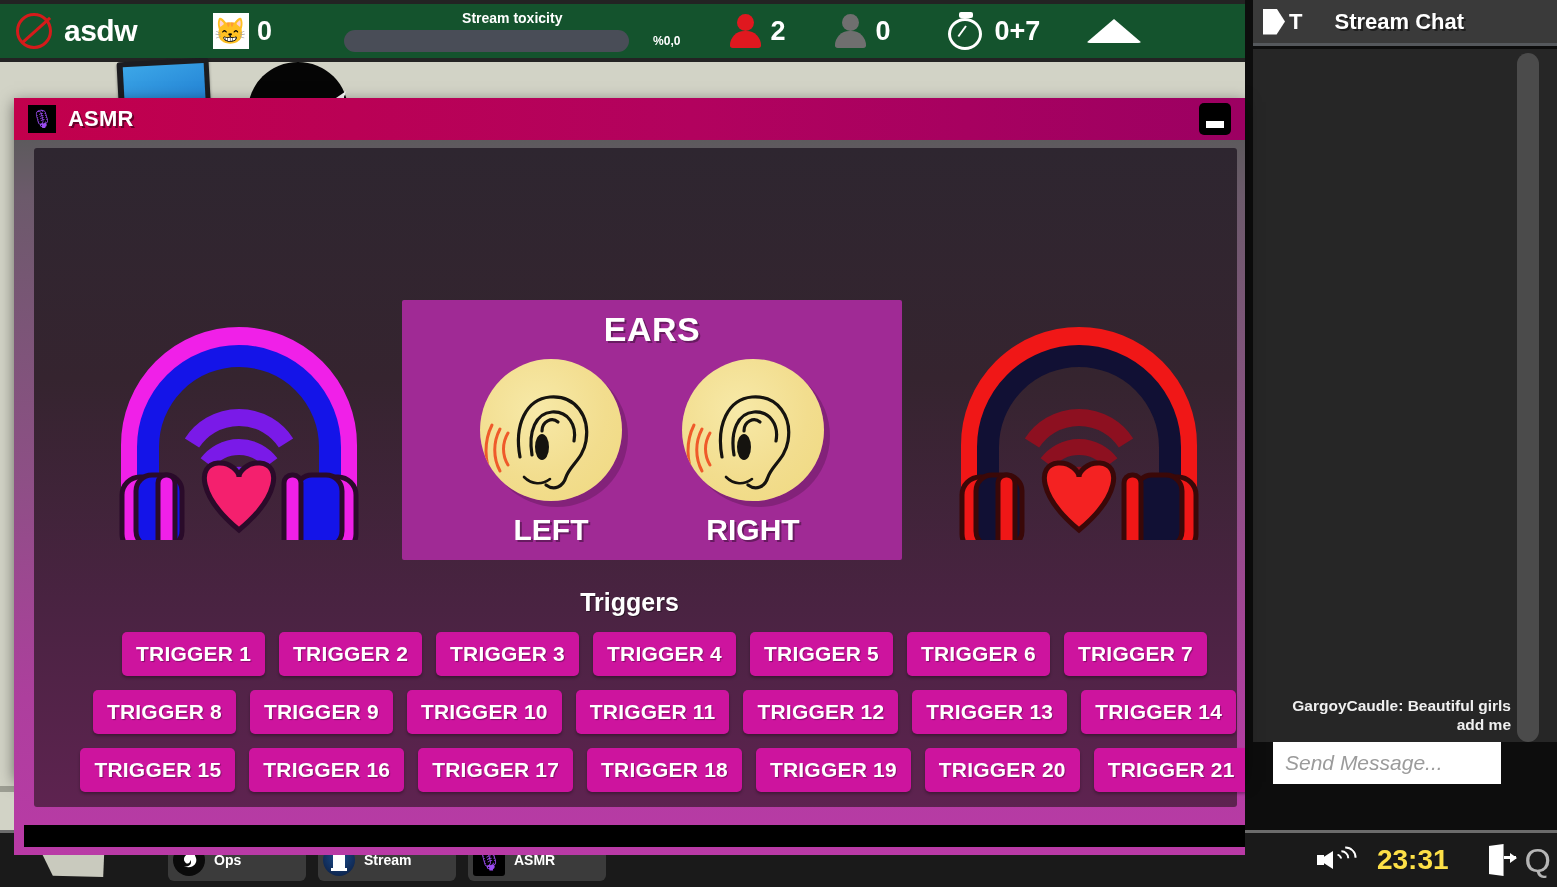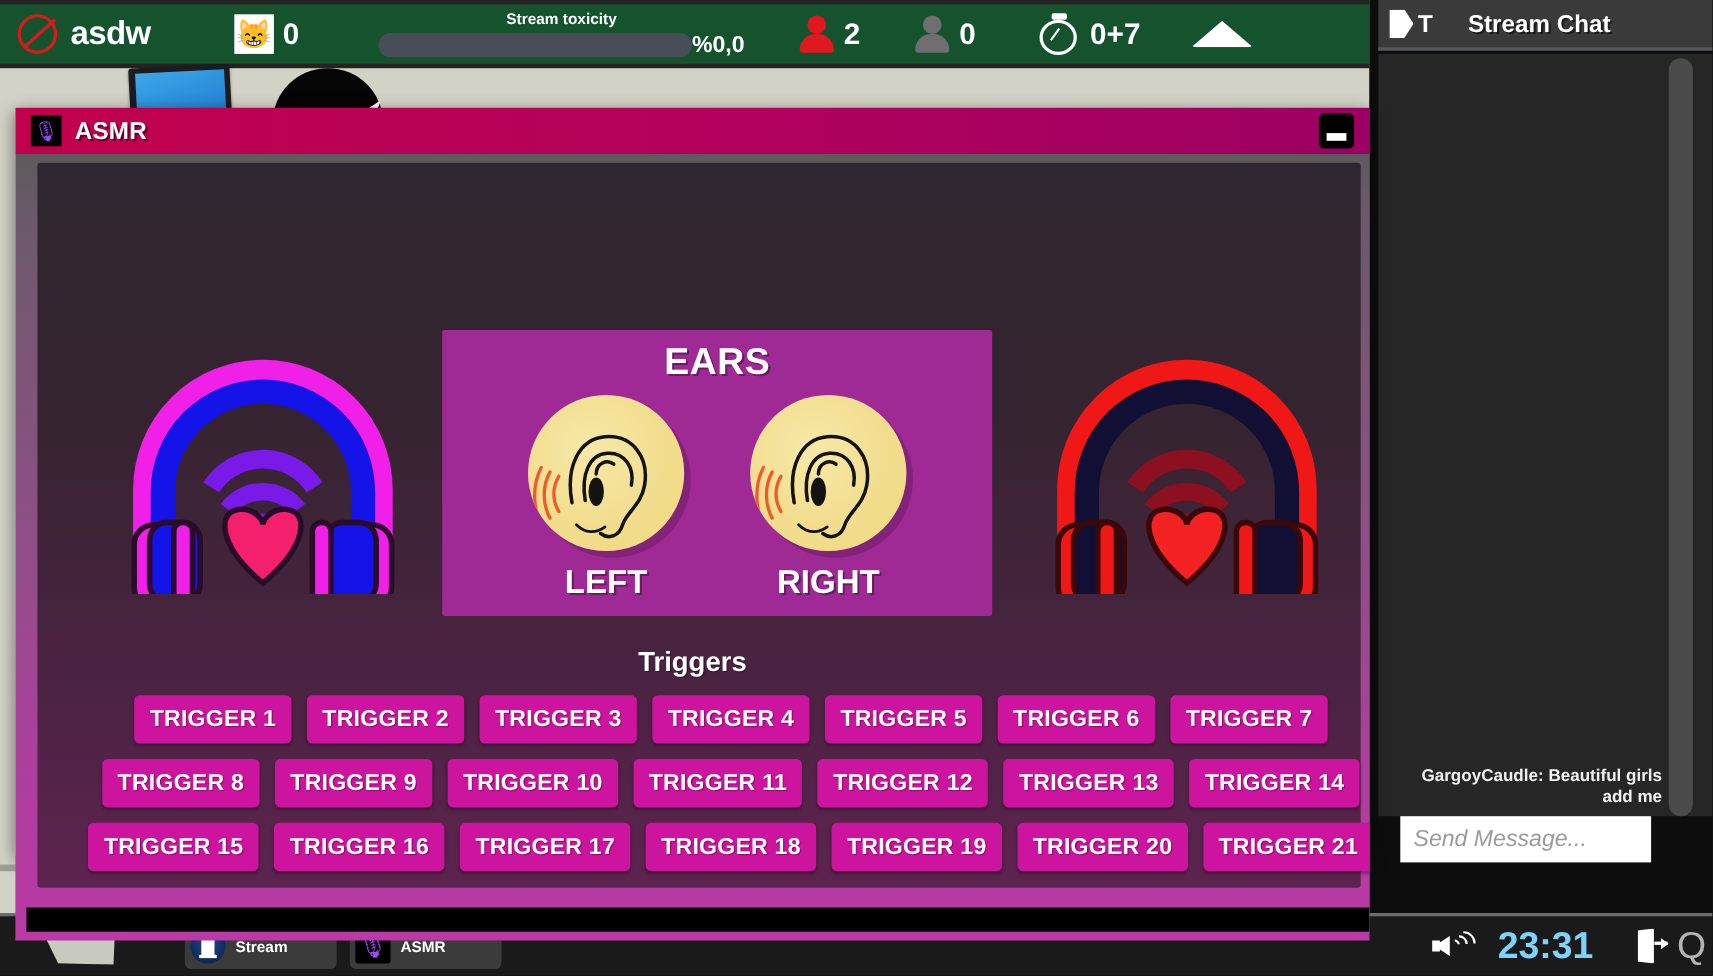--- a/index.html
+++ b/index.html
@@ -107,21 +107,21 @@
     display: flex; flex-direction: column; align-items: center;
   }
   .hud-tox-label {
     font-size: 14px; font-weight: bold; margin-bottom: 4px;
   }
   .hud-tox-row { display: flex; align-items: center; }
   .hud-tox-bar {
     width: 285px; height: 22px; border-radius: 11px;
     background: #494d57;
   }
-  .hud-tox-val { font-size: 21px; font-weight: bold; margin-left: 0; }
+  .hud-tox-val { font-size: 12px; font-weight: bold; margin-left: 24px; }
 
   .hud-person { margin-left: 48px; }
   .person-glyph {
     width: 34px; height: 34px; position: relative;
   }
   .person-glyph .head {
     position: absolute; left: 9px; top: 0;
     width: 17px; height: 17px; border-radius: 50%;
   }
   .person-glyph .body {
@@ -372,21 +372,21 @@
   .tb-vol .w1, .tb-vol .w2, .tb-vol .w3 {
     position: absolute; border: 2.5px solid #fff;
     border-radius: 50%;
     border-color: #fff transparent transparent transparent;
     transform: rotate(45deg);
   }
   .tb-vol .w1 { left: 16px; top: 10px; width: 9px; height: 9px; }
   .tb-vol .w2 { left: 16px; top: 6px; width: 16px; height: 17px; }
   .tb-vol .w3 { left: 16px; top: 2px; width: 23px; height: 25px; }
   .tb-clock {
-    color: #7dd3fc; font-size: 34px; font-weight: bold;
+    color: #fde047; font-size: 28px; font-weight: bold;
     margin-left: 18px; letter-spacing: 0px;
   }
   .tb-exit {
     margin-left: 40px; width: 30px; height: 32px; position: relative;
     cursor: pointer;
   }
   .tb-exit .door {
     position: absolute; left: 0; top: 0; width: 15px; height: 32px;
     background: #fff;
     clip-path: polygon(0 6%, 100% 0, 100% 100%, 0 94%);
@@ -617,20 +617,28 @@
       <div class="chat-scroll-track"></div>
       <div class="chat-msg">GargoyCaudle: Beautiful girls add me</div>
     </div>
     <input class="chat-input" value="" placeholder="Send Message..." style="">
   </div>
 
   <div class="taskbar">
     <div class="tb-start"></div>
 
     <div class="tb-apps">
+      <div class="tb-app">
+        <div class="tb-app-icon" style="background:#0a0a0a;border-radius:50%;">
+          <svg width="24" height="24" viewBox="0 0 24 24">
+              <path d="M17 5 C 9 4, 5 10, 8 14 C 10 17, 14 15, 13 12 C 16 15, 12 20, 7 18 C 14 22, 21 16, 19 10 Z" fill="#fff"></path>
+            </svg>
+        </div>
+        <div class="tb-app-label">Ops</div>
+      </div>
 
       <div class="tb-app">
         <div class="tb-app-icon" style="background:radial-gradient(circle at 50% 40%,#1b4d8f,#0b1a3a);border-radius:50%;">
           <svg width="18" height="26" viewBox="0 0 18 26">
               <rect x="3" y="3" width="12" height="20" fill="#fff"></rect>
               <rect x="1" y="21" width="16" height="3" fill="#fff"></rect>
               <rect x="5" y="0" width="8" height="3" fill="#fff"></rect>
             </svg>
         </div>
         <div class="tb-app-label">Stream</div>

